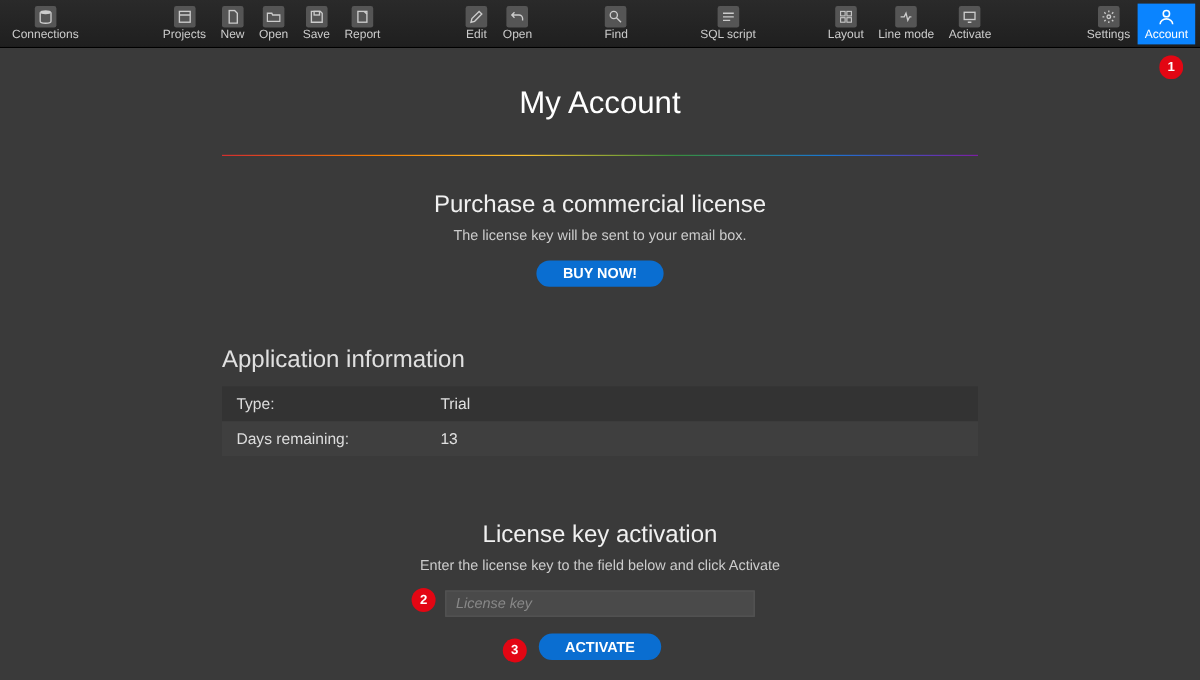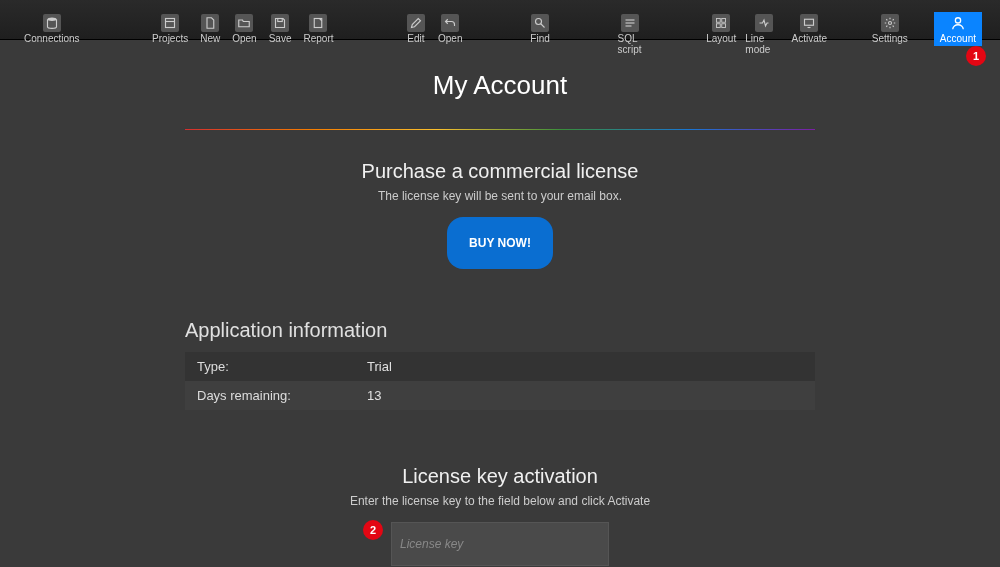--- a/index.html
+++ b/index.html
@@ -17,27 +17,26 @@
     .toolbar {
       height: 40px;
       background: linear-gradient(#2a2a2a, #1f1f1f);
       border-bottom: 1px solid #000;
       display: flex;
       align-items: stretch;
       font-size: 11px;
     }
     .toolbar-group {
       display: flex;
-      align-items: flex-start;
-      padding: 0 18px;
-      margin-top: 12px;
+      align-items: center;
+      padding: 0 4px;
     }
     .toolbar-spacer { width: 50px; }
     .toolbar-spacer-sm { width: 40px; }
-    .toolbar-right { margin-left: auto; gap: 20px; }
+    .toolbar-right { margin-left: auto; }
     .toolbar-btn {
       display: flex;
       flex-direction: column;
       align-items: center;
       justify-content: center;
       padding: 2px 6px;
       min-width: 32px;
       cursor: pointer;
       color: #ccc;
     }
@@ -97,21 +96,21 @@
       margin-bottom: 14px;
     }
     
     .btn-center { text-align: center; }
     .btn {
       display: inline-block;
       background: #0a6ed1;
       color: #fff;
       border: none;
       border-radius: 16px;
-      padding: 19px 22px;
+      padding: 4px 22px;
       font-size: 12px;
       font-weight: 600;
       cursor: pointer;
     }
     
     .info-table {
       width: 100%;
       margin-top: 10px;
       border-collapse: collapse;
       font-size: 13px;
@@ -128,25 +127,25 @@
       font-size: 20px;
       font-weight: 400;
       margin: 50px 0 10px;
     }
     
     .activation-block {
       margin-top: 55px;
       text-align: center;
     }
     .license-input {
-      width: 218px;
+      width: 258px;
       background: #4a4a4a;
       border: 1px solid #555;
       color: #999;
-      padding: 14px 8px;
+      padding: 3px 8px;
       font-size: 12px;
       font-style: italic;
     }
     .license-input::placeholder { color: #888; font-style: italic; }
     .activate-row { position: relative; display: inline-block; }
     
     
     .marker {
       position: absolute;
       width: 20px;

